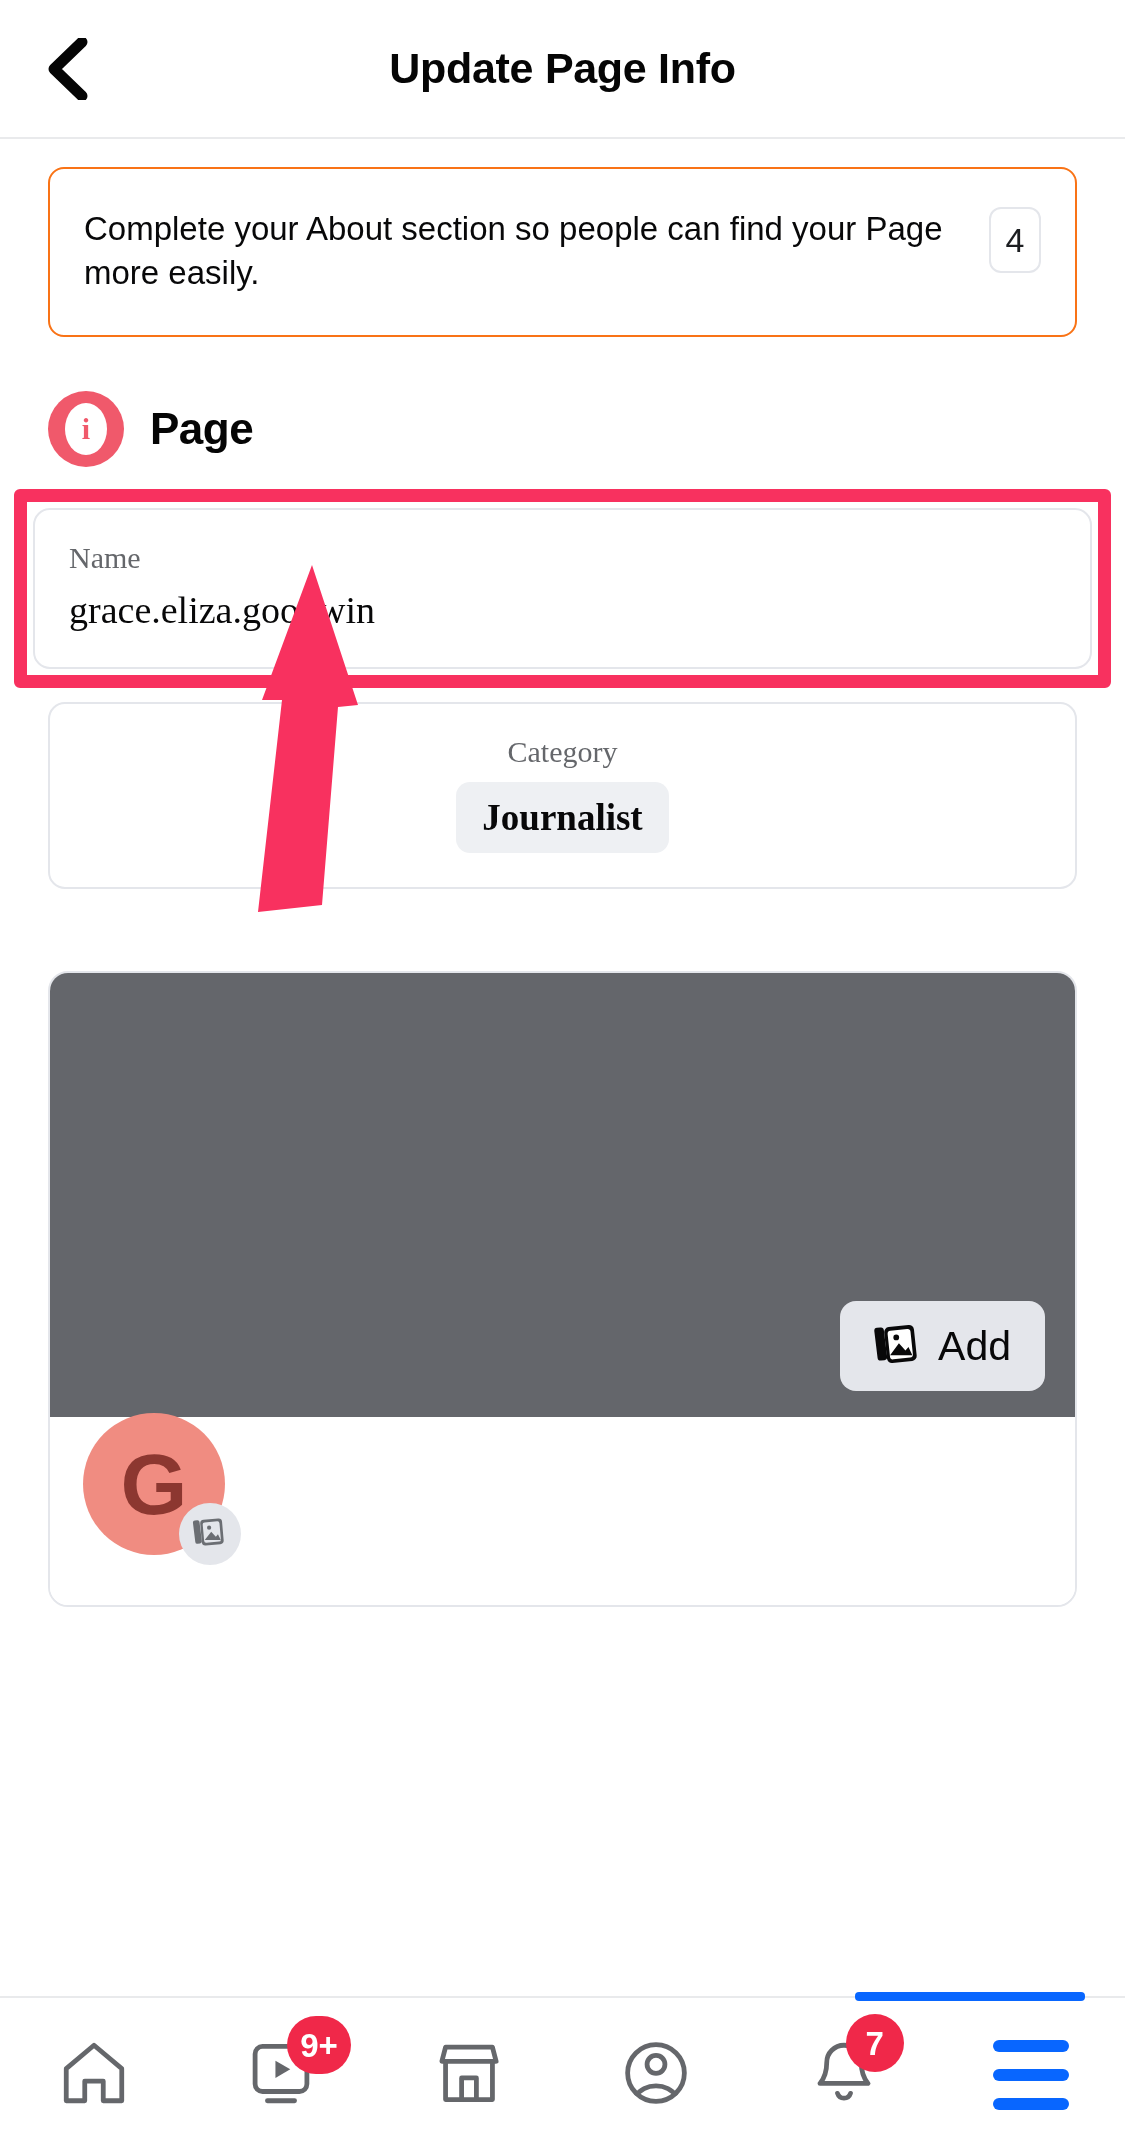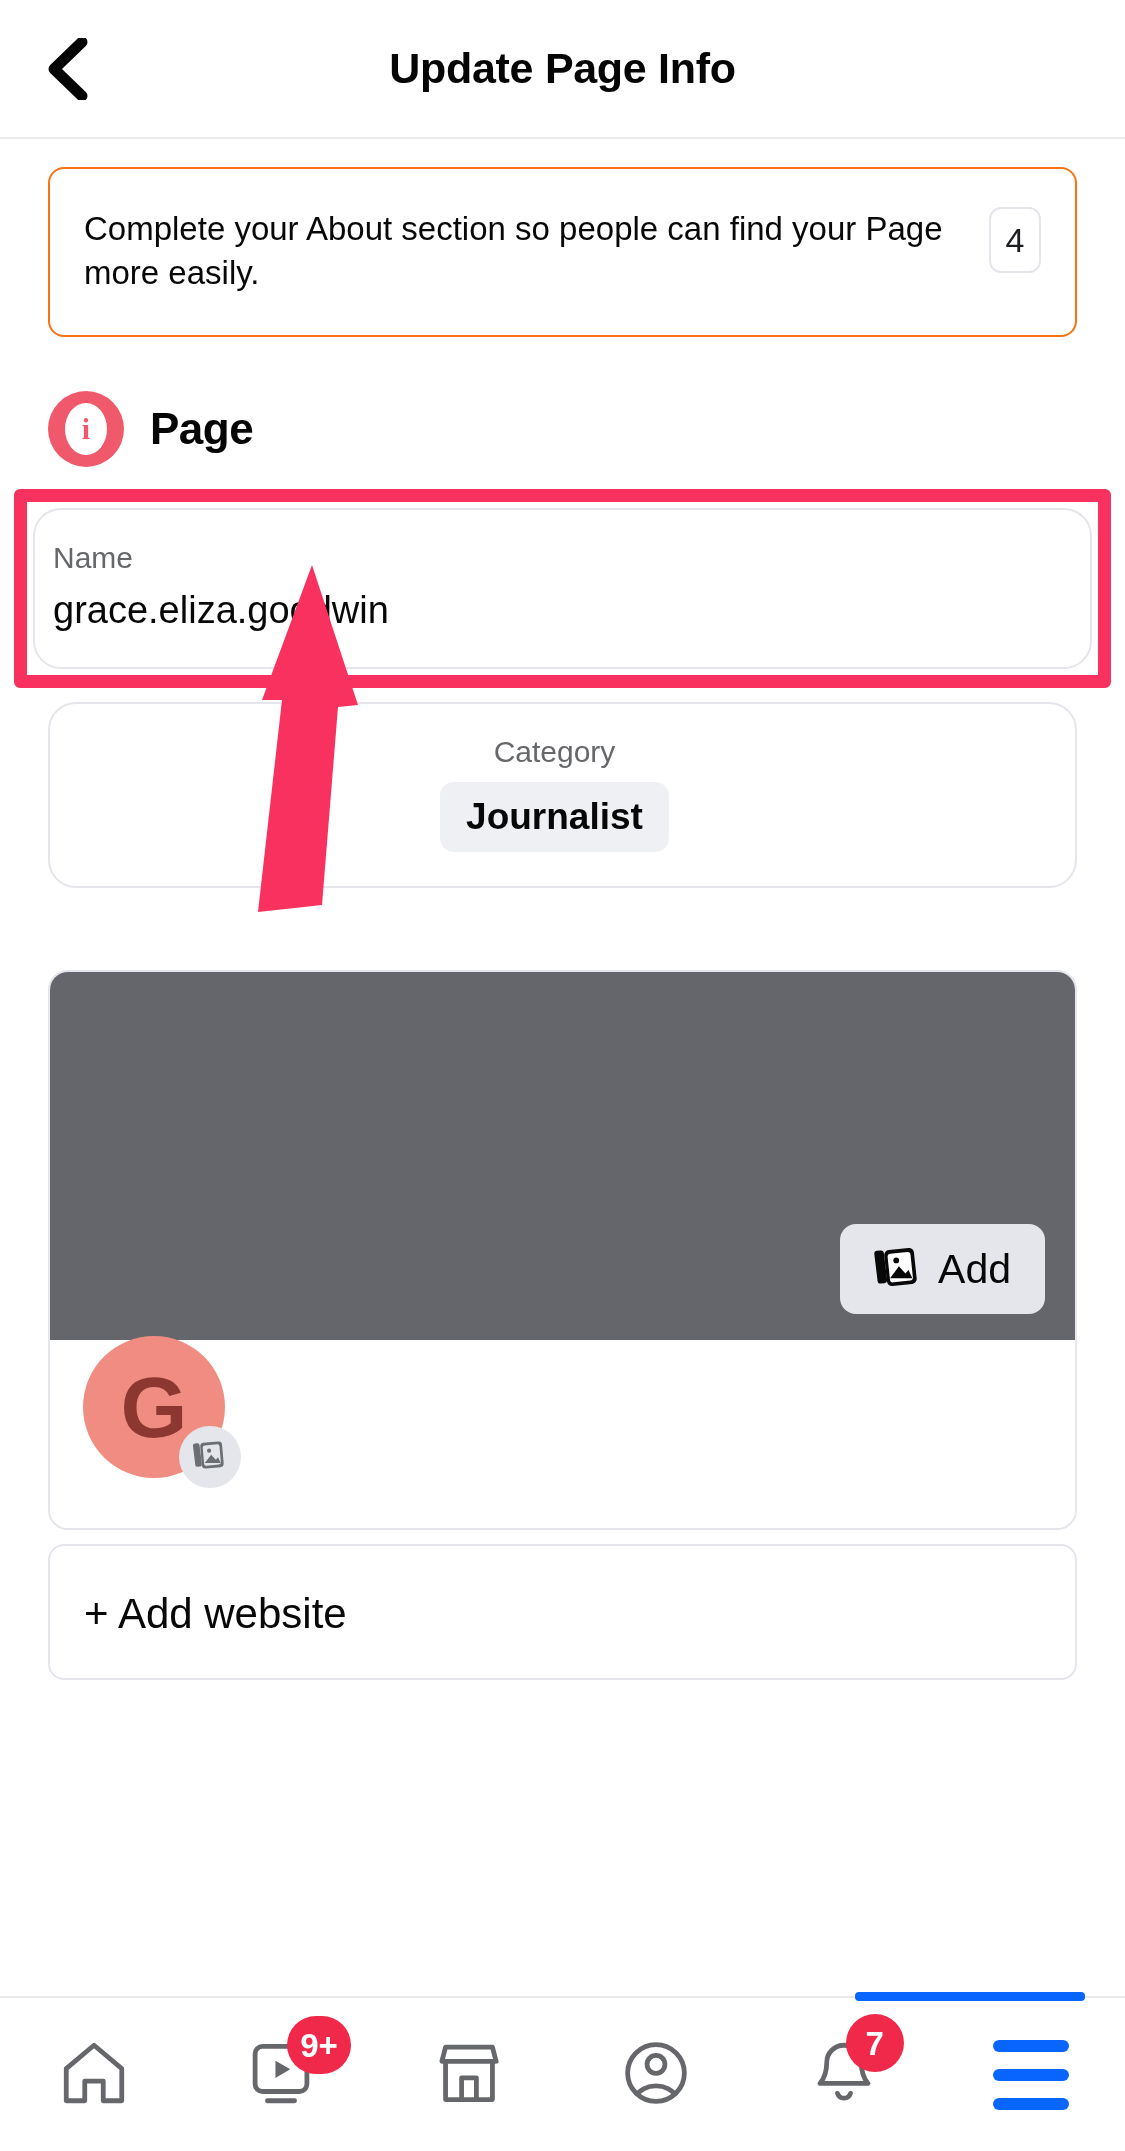--- a/index.html
+++ b/index.html
@@ -126,23 +126,24 @@
     position: relative;
     border: 13px solid #f8315f;
     border-radius: 6px;
     margin: 0 -34px;
     padding: 6px;
     background: #ffffff;
   }
 
   .field-card {
     border: 2px solid #e4e6eb;
-    border-radius: 28px;
-    background: #ffffff;
-    padding: 30px 34px 34px 18px;
+    border-radius: 17px;
+    background: #ffffff;
+    padding: 30px 34px 34px 34px;
+    font-family: Liberation Serif, serif;
   }
   .field-card.gapped { margin-top: 14px; text-align: center; }
   .field-label {
     font-size: 30px;
     color: #65676b;
     line-height: 1.2;
     margin-bottom: 12px;
   }
   .field-value {
     font-size: 38px;
@@ -162,21 +163,21 @@
   
   .photo-card {
     margin-top: 82px;
     border: 2px solid #e4e6eb;
     border-radius: 20px;
     overflow: hidden;
     background: #ffffff;
   }
   .cover {
     position: relative;
-    height: 368px;
+    height: 444px;
     background: #64666b;
   }
   .add-btn {
     position: absolute;
     right: 30px;
     bottom: 26px;
     background: #e4e6eb;
     border-radius: 16px;
     padding: 20px 34px;
     display: flex;
@@ -375,23 +376,20 @@
                 <rect x="7.6" y="5.2" width="11.2" height="13.6" rx="1.4" fill="#e4e6eb" transform="rotate(-5 13.2 12)"></rect>
                 <circle cx="11.4" cy="9.1" r="1.4" fill="#6b6e73"></circle>
                 <path d="M8.5 17.4 L12.8 11.8 L15.9 15.2 L17.3 13.5 L19.2 17.4 Z" fill="#6b6e73"></path>
               </svg>
             </span>
           </div>
         </div>
       </div>
     </div>
 
-    <div class="website-card">
-      <div class="website-label">+ Add website</div>
-    </div>
 
   </div>
 
   <svg class="arrow-overlay" viewBox="0 0 1125 2151">
     <path d="M258 912 L282 700 L262 700 L312 565 L358 705 L338 707 L322 905 Z" fill="#f8315f"></path>
   </svg>
 
   <div class="bottom-nav">
 
     <div class="nav-item">

